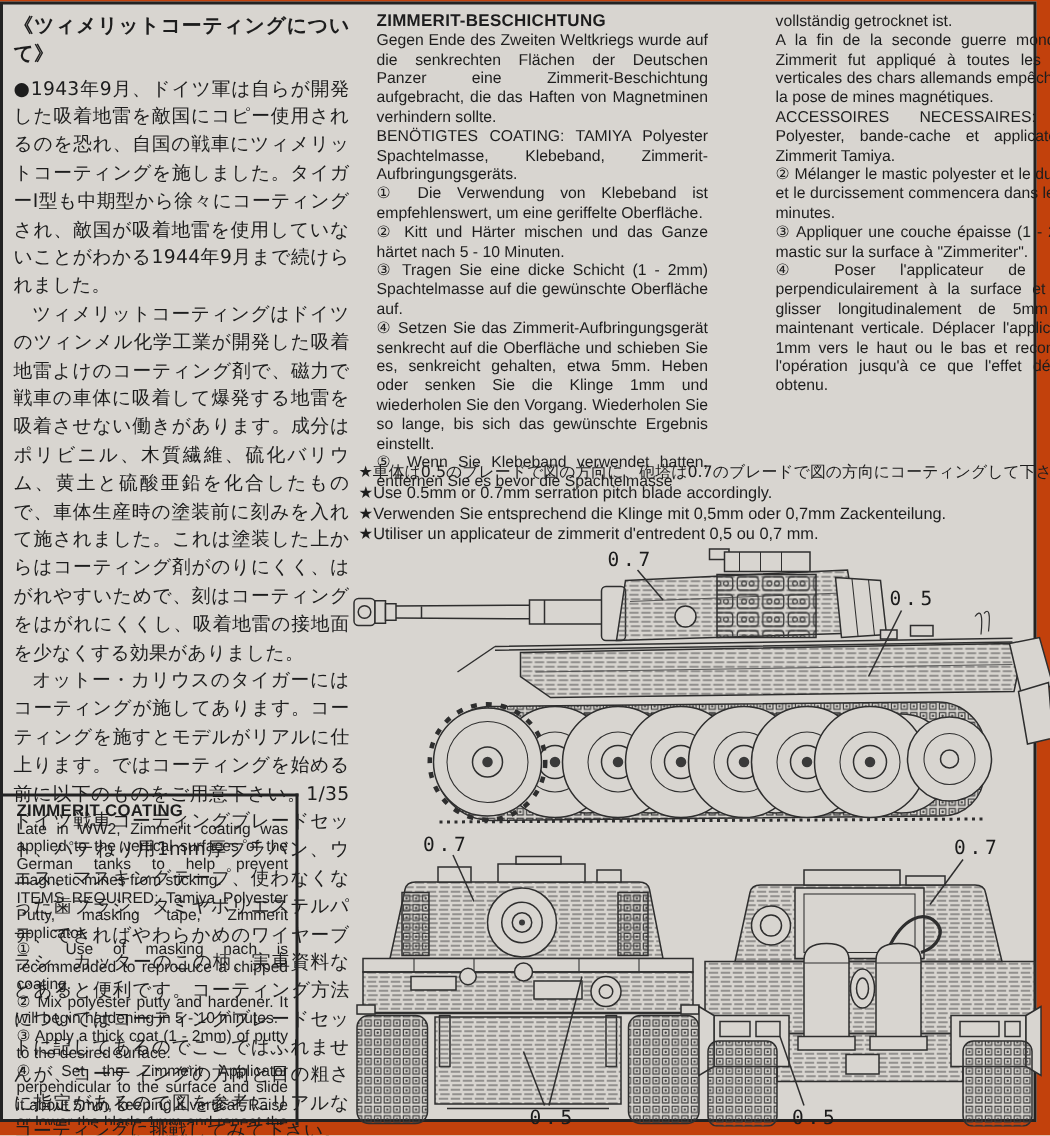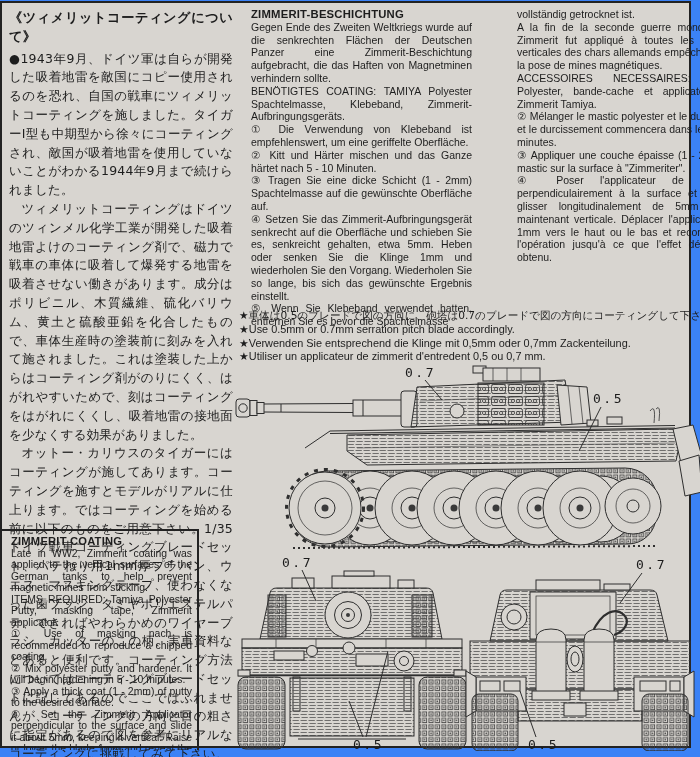--- a/index.html
+++ b/index.html
@@ -1,16 +1,16 @@
 <!DOCTYPE html>
 <html><head>
 <meta charset="utf-8">
 <style>
   html,body{margin:0;padding:0;background:#efeeea;}
-  .page{position:relative;width:700px;height:757px;background:#3b82f6;overflow:hidden;
+  .page{position:relative;width:700px;height:757px;background:#c2410c;overflow:hidden;
         font-family:"Liberation Sans",sans-serif;color:#1d1d1d;}
   .sheet{position:absolute;left:0px;top:1px;width:691px;height:747px;background:#d8d5d0;
          border:2px solid #222;box-sizing:border-box;}
   .col{position:absolute;text-align:justify;}
   .col p{margin:0;}
   #col-jp{left:7px;top:6px;width:224px;font-family:"DejaVu Sans",sans-serif;
           font-size:12.5px;line-height:18.8px;letter-spacing:0.2px;}
   .jp-title{font-weight:bold;font-size:13.2px;margin-bottom:3px;}
   .ind{text-indent:1em;}
   #col-de{left:239px;top:5px;width:221px;font-size:10.5px;line-height:12.8px;margin-left:10px;}

